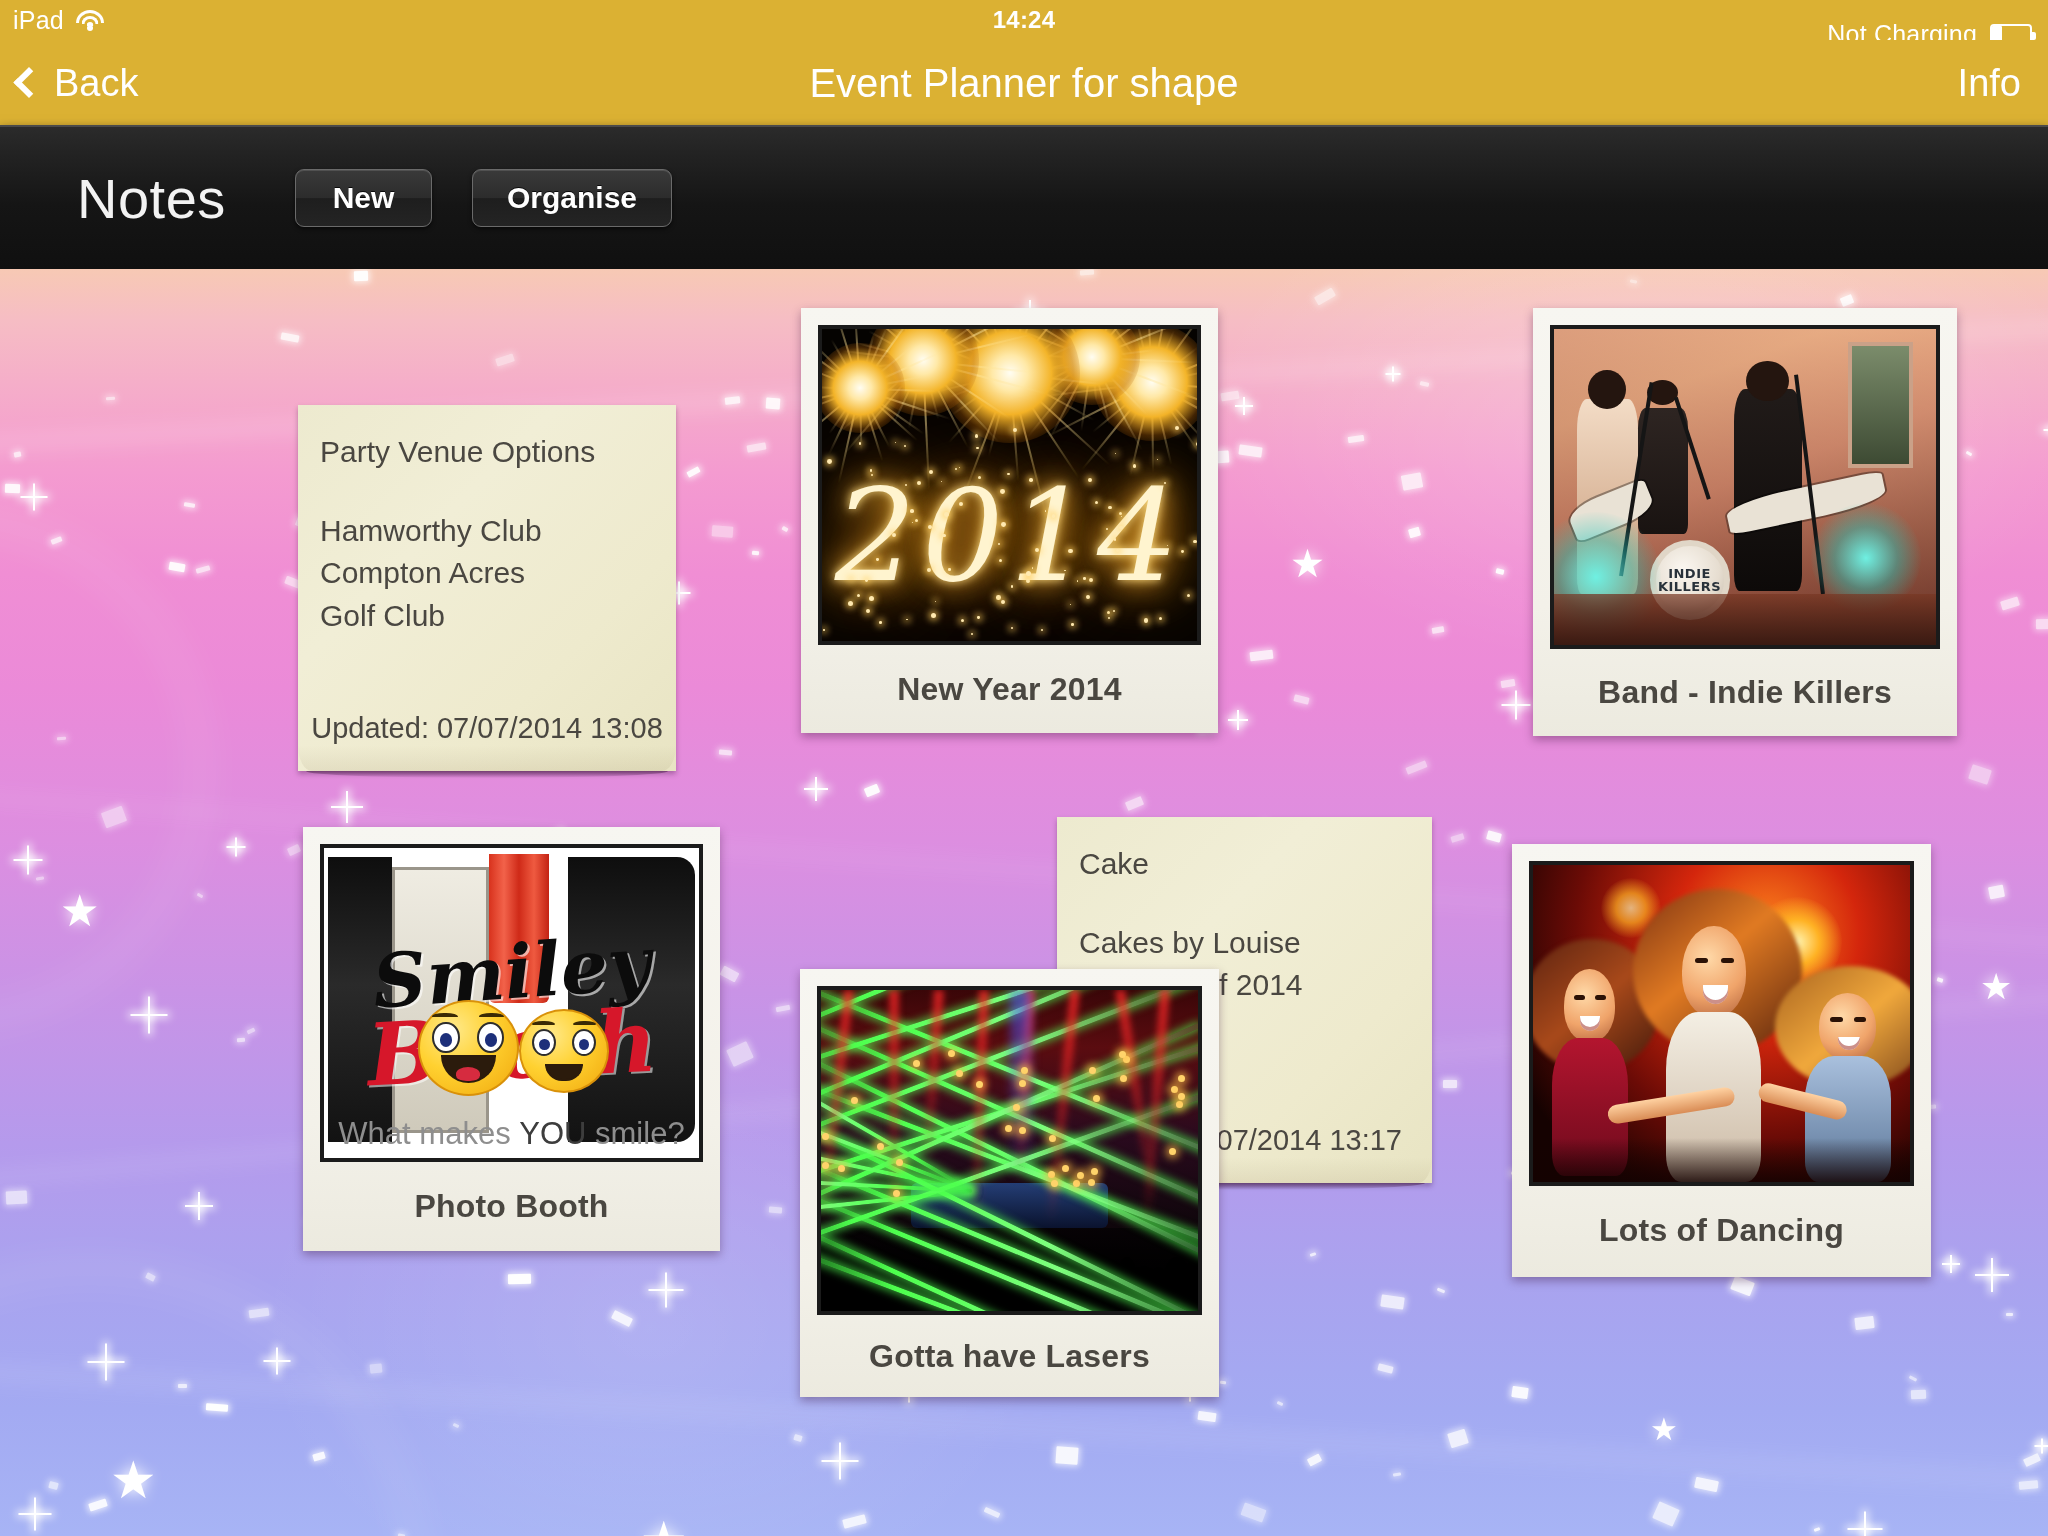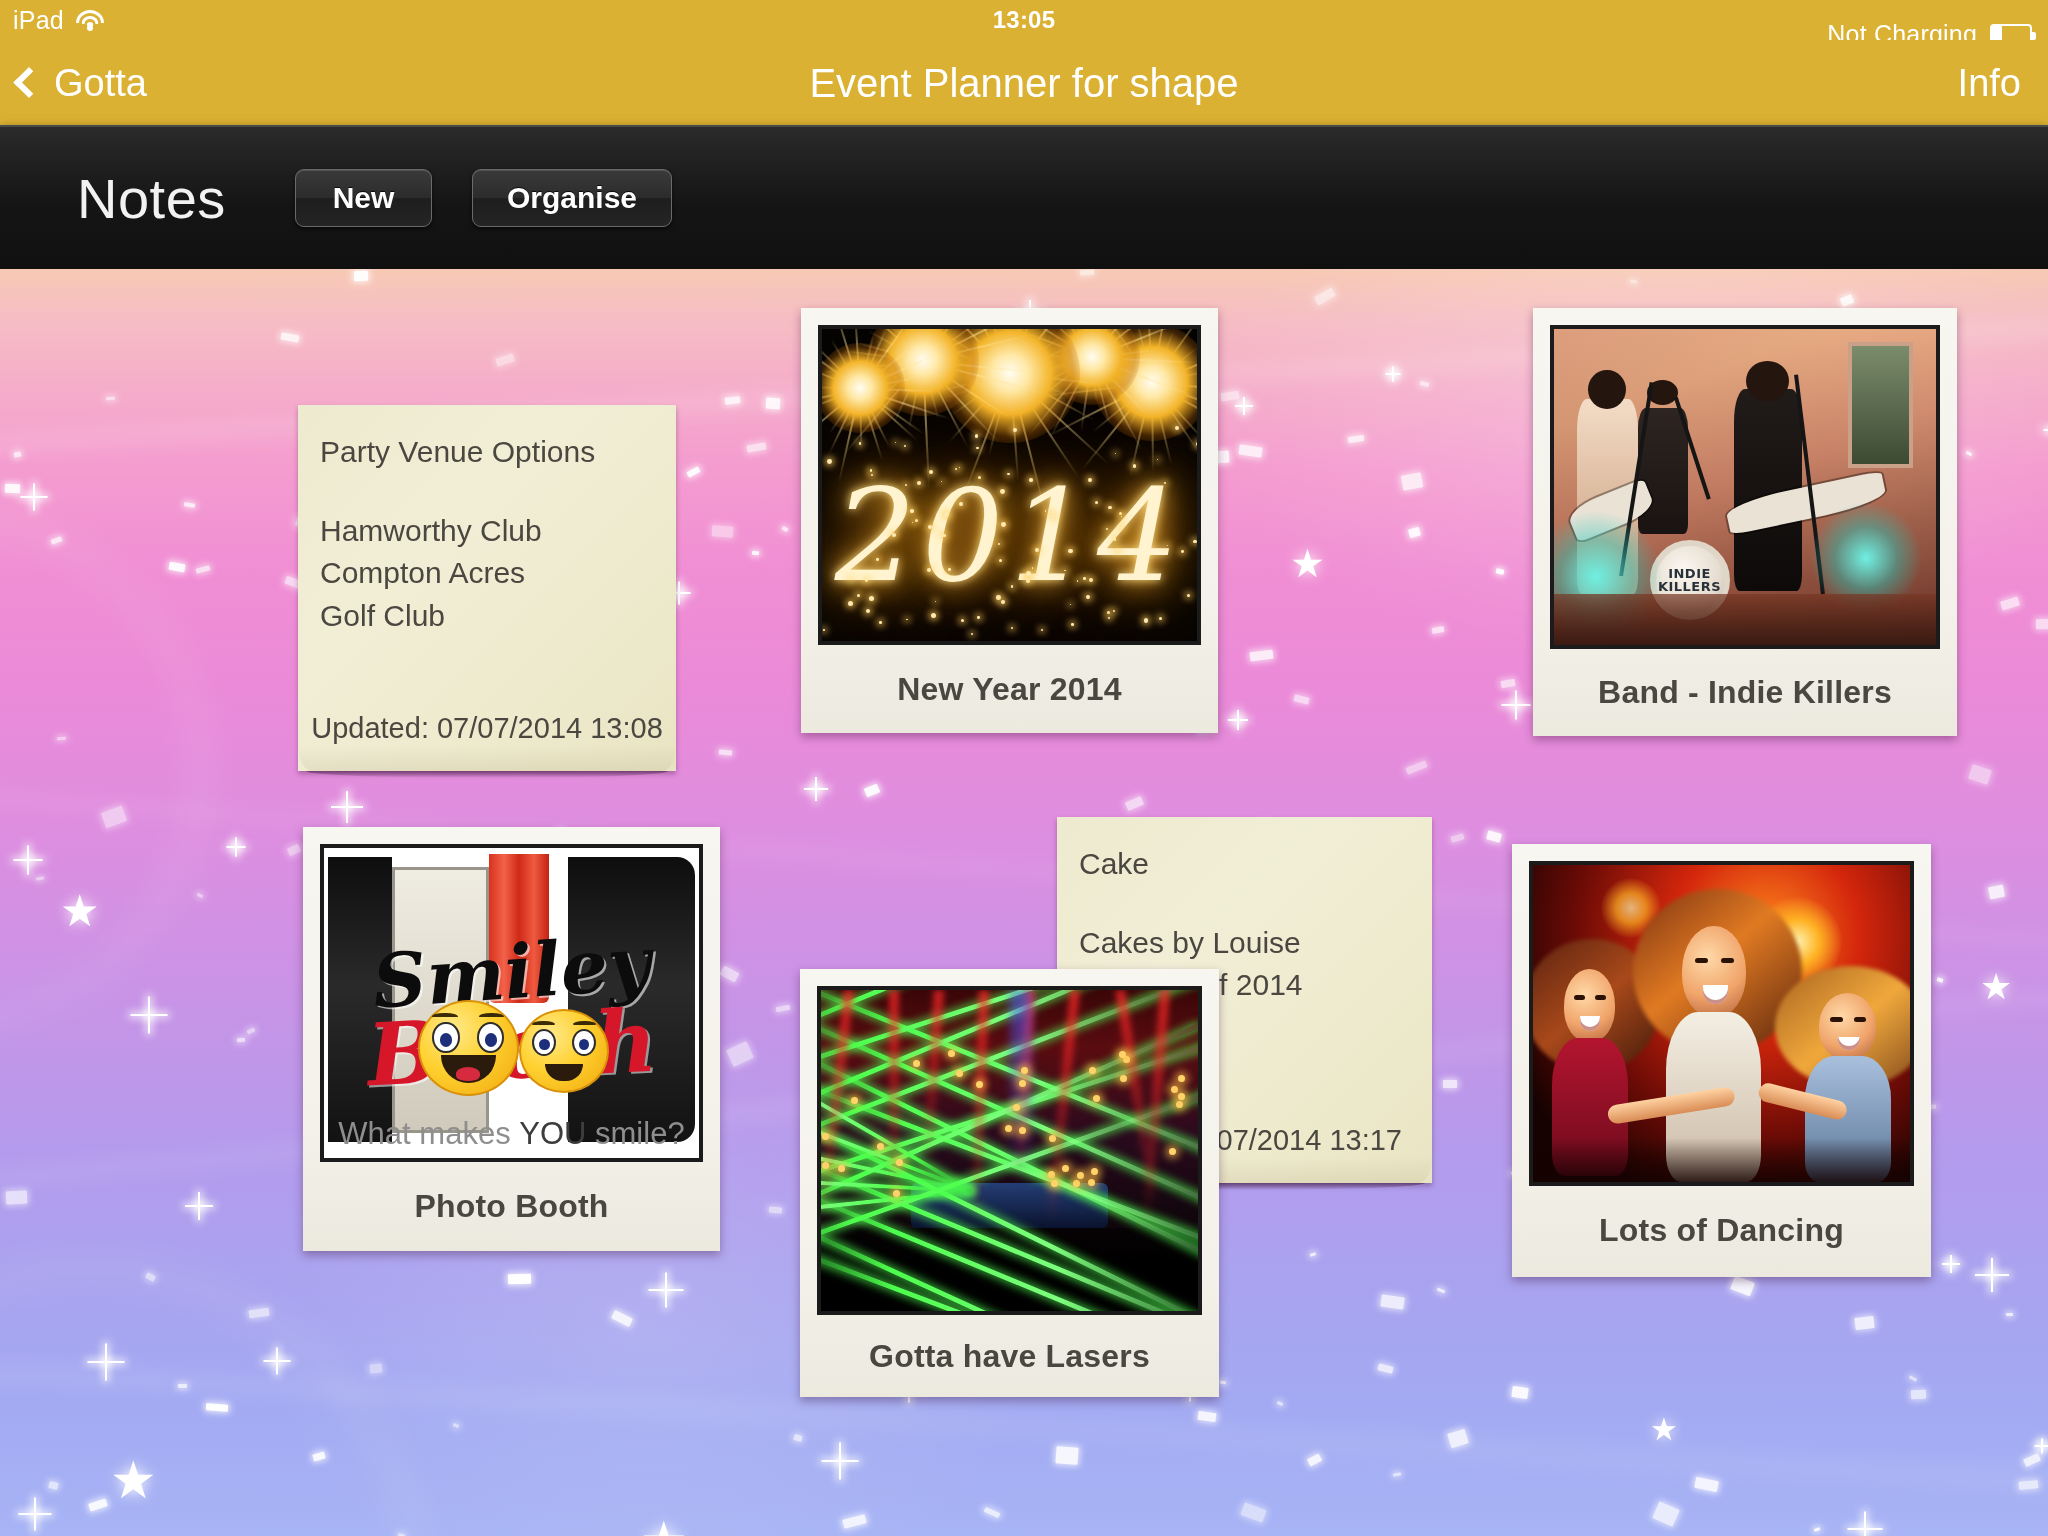--- a/index.html
+++ b/index.html
@@ -264,33 +264,33 @@
 <div id="status-bar">
   <div id="status-left">
     <span>iPad</span>
     <span class="wifi">
         <i></i>
         <i></i>
         <i></i>
         <u></u>
       </span>
   </div>
-  <div id="status-center">13:05</div>
+  <div id="status-center">14:24</div>
   <div id="status-right">
     <span>Not Charging</span>
     <span class="battery">
         <span id="batt-fill" style="width: 25%;"></span>
       </span>
   </div>
 </div>
 
 <div id="nav-bar">
   <div id="back-button">
     <span class="chev"></span>
-    <span>Gotta</span>
+    <span>Back</span>
   </div>
   <div id="nav-title">Event Planner for shape</div>
   <div id="info-button">Info</div>
 </div>
 
 <div id="toolbar">
   <div id="notes-title">Notes</div>
   <div class="tb-btn" id="new-button">New</div>
   <div class="tb-btn" id="organise-button">Organise</div>
 </div>

